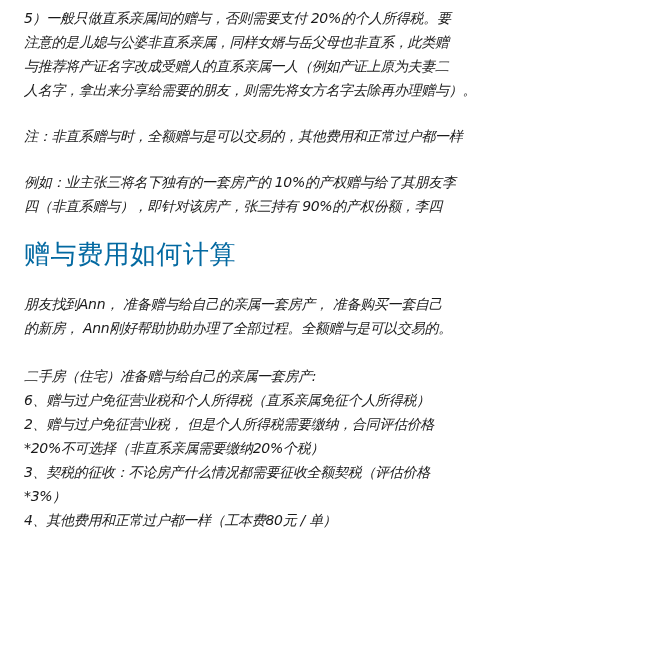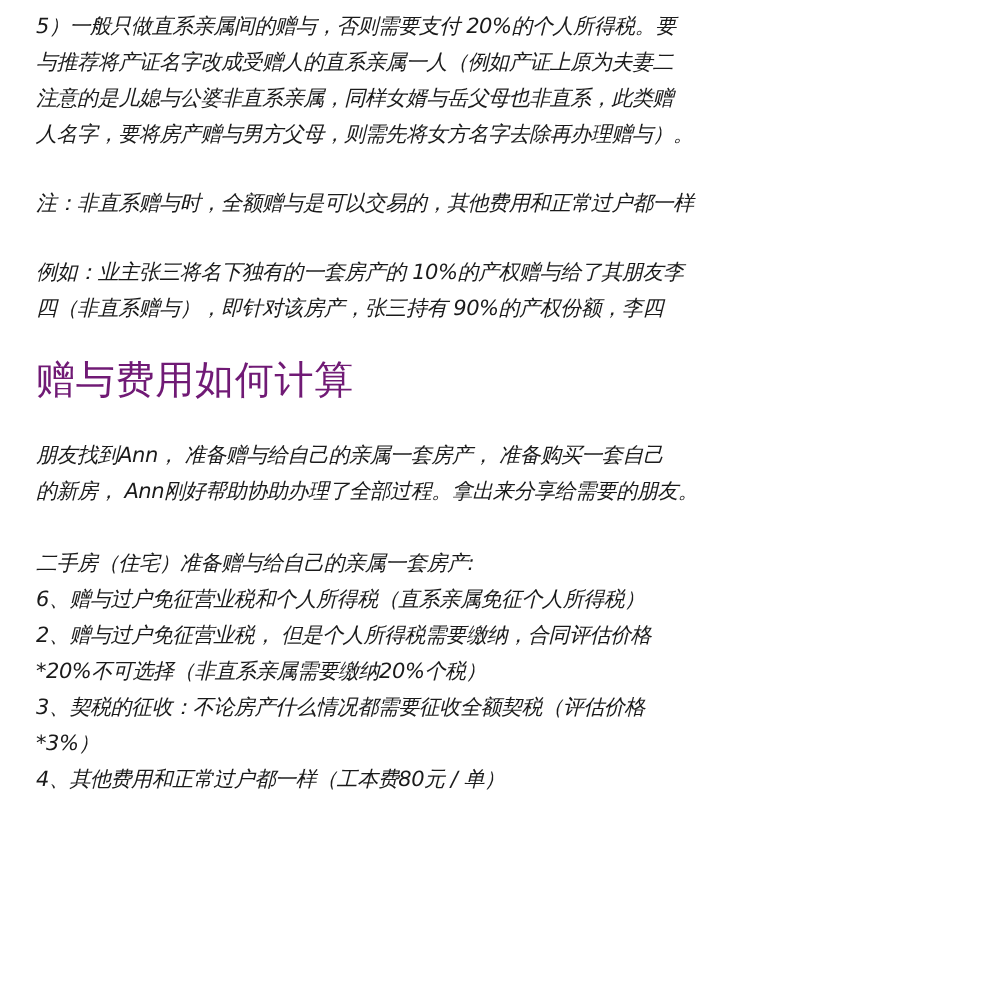--- a/index.html
+++ b/index.html
@@ -29,36 +29,36 @@
       font-style: italic;
     }
     .line {
       display: block;
       white-space: nowrap;
     }
     .gap-lg { height: 22px; }
     .heading {
       font-size: 26px;
       line-height: 32px;
-      color: #701a75;
+      color: #0369a1;
       margin: 0;
       letter-spacing: 0.5px;
       font-weight: normal;
     }
   </style>
 </head>
 <body>
 
 <div class="doc">
 
   <p class="para">
     <span class="line">5）一般只做直系亲属间的赠与，否则需要支付 20%的个人所得税。要</span>
+    <span class="line">注意的是儿媳与公婆非直系亲属，同样女婿与岳父母也非直系，此类赠</span>
     <span class="line">与推荐将产证名字改成受赠人的直系亲属一人（例如产证上原为夫妻二</span>
-    <span class="line">注意的是儿媳与公婆非直系亲属，同样女婿与岳父母也非直系，此类赠</span>
-    <span class="line">人名字，要将房产赠与男方父母，则需先将女方名字去除再办理赠与）。</span>
+    <span class="line">人名字，拿出来分享给需要的朋友，则需先将女方名字去除再办理赠与）。</span>
   </p>
 
   <div class="gap-lg"></div>
 
   <p class="para">
     <span class="line">注：非直系赠与时，全额赠与是可以交易的，其他费用和正常过户都一样</span>
   </p>
 
   <div class="gap-lg"></div>
 
@@ -68,21 +68,21 @@
   </p>
 
   <div style="height:20px"></div>
 
   <h2 class="heading">赠与费用如何计算</h2>
 
   <div style="height:22px"></div>
 
   <p class="para">
     <span class="line">朋友找到Ann， 准备赠与给自己的亲属一套房产， 准备购买一套自己</span>
-    <span class="line">的新房， Ann刚好帮助协助办理了全部过程。拿出来分享给需要的朋友。</span>
+    <span class="line">的新房， Ann刚好帮助协助办理了全部过程。全额赠与是可以交易的。</span>
   </p>
 
   <div style="height:24px"></div>
 
   <div class="para">
     <span class="line">二手房（住宅）准备赠与给自己的亲属一套房产:</span>
     <span class="line">6、赠与过户免征营业税和个人所得税（直系亲属免征个人所得税）</span>
     <span class="line">2、赠与过户免征营业税， 但是个人所得税需要缴纳，合同评估价格</span>
     <span class="line">*20%不可选择（非直系亲属需要缴纳20%个税）</span>
     <span class="line">3、契税的征收：不论房产什么情况都需要征收全额契税（评估价格</span>

